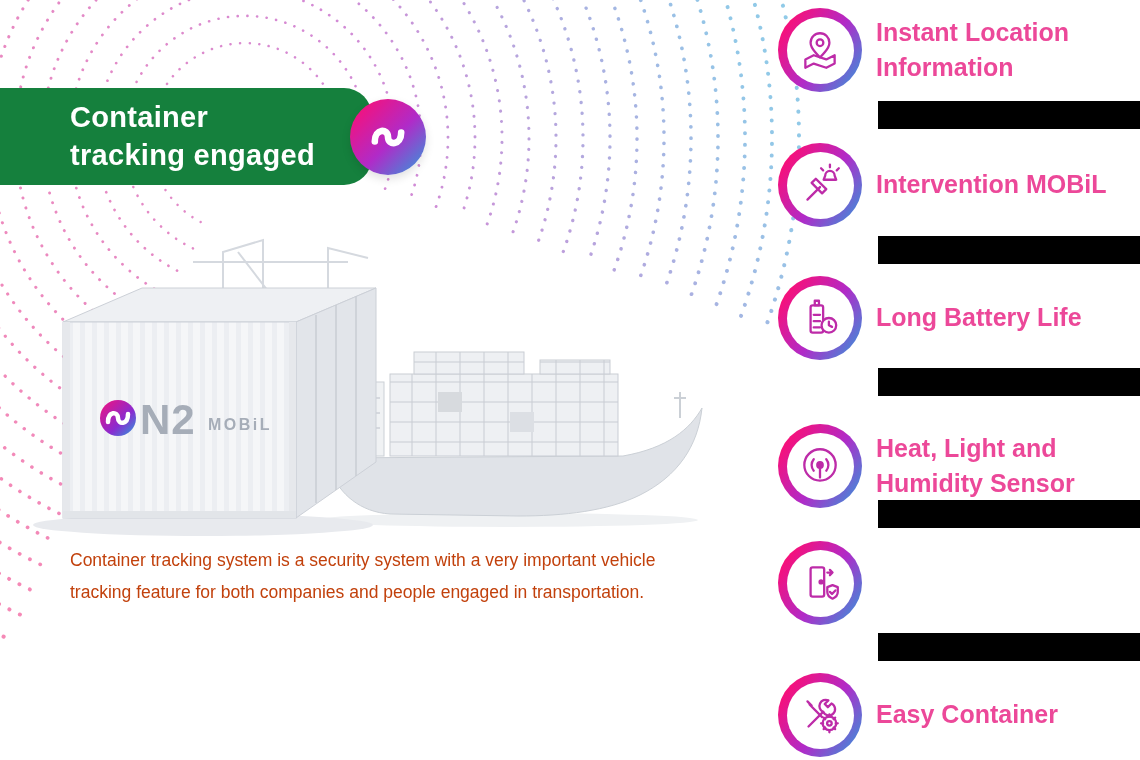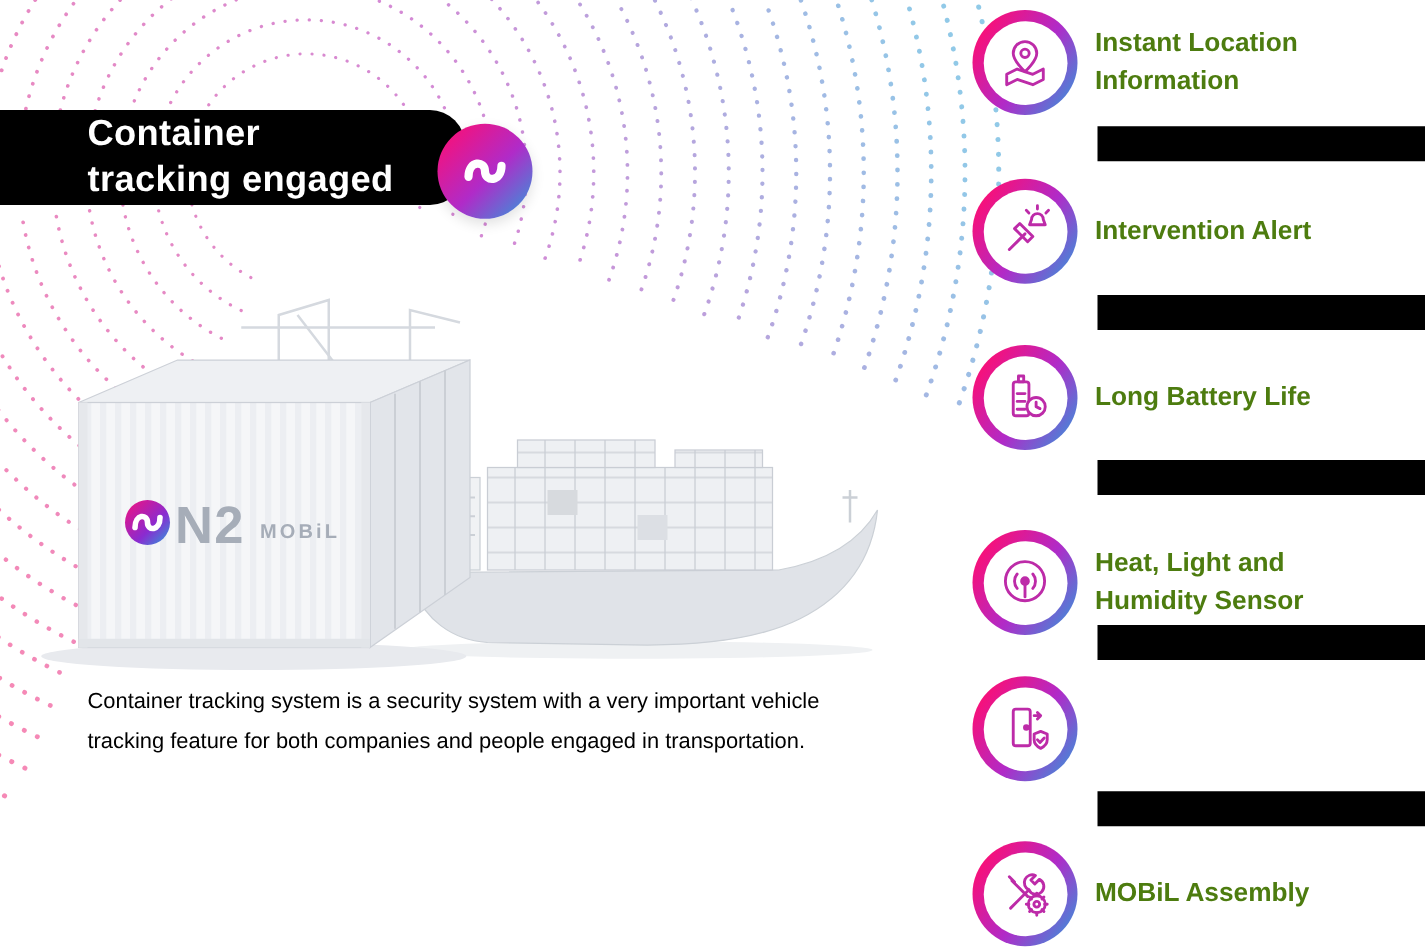--- a/index.html
+++ b/index.html
@@ -9,22 +9,22 @@
     width: 1140px; height: 760px;
     overflow: hidden;
     background: #fff;
     font-family: "Liberation Sans", sans-serif;
   }
   
   #arcs { position:absolute; left:0; top:0; z-index:0; opacity:.55; }
 
   
   .banner {
-    position:absolute; left:0; top:88px; width:372px; height:76px;
-    background:#000000;
+    position:absolute; left:0; top:88px; width:372px; height:97px;
+    background:#15803d;
     border-radius:0 28px 28px 0;
     z-index:2;
     display:flex; align-items:center;
     padding-left:70px;
   }
   .banner .line {
     color:#fff; font-size:29px; font-weight:700; line-height:1.28; letter-spacing:.3px;
   }
   .logo-badge {
     position:absolute; left:350px; top:99px; width:76px; height:76px;
@@ -34,40 +34,40 @@
     display:flex; align-items:center; justify-content:center;
     box-shadow:0 4px 10px rgba(0,0,0,.12);
   }
 
   
   .art { position:absolute; left:28px; top:222px; width:700px; height:320px; z-index:1; }
 
   
   .description {
     position:absolute; left:70px; top:545px; width:640px; z-index:1;
-    color:#000000; font-size:17.5px; line-height:1.8; font-weight:400;
+    color:#c2410c; font-size:17.5px; line-height:1.8; font-weight:400;
   }
 
   
   .feature {
     position:absolute; left:778px; height:84px; z-index:1;
     display:flex; align-items:center; gap:14px;
   }
   .ring {
     width:84px; height:84px; border-radius:50%;
     background:linear-gradient(125deg,#f5117c 15%,#b02bc8 55%,#2b9fdc 100%);
     display:flex; align-items:center; justify-content:center;
     flex:0 0 auto;
   }
   .ring-inner {
     width:67px; height:67px; border-radius:50%; background:#fff;
     display:flex; align-items:center; justify-content:center;
   }
   .feature-label {
-    width:232px; color:#4d7c0f; font-size:21px; font-weight:700; line-height:1.42;
+    width:232px; color:#ec4899; font-size:25px; font-weight:700; line-height:1.42;
   }
   .redact-bar {
     position:absolute; left:878px; width:262px; height:28px; background:#000; z-index:1;
   }
 </style>
 </head>
 <body>
 
 <div class="page">
 
@@ -210,21 +210,21 @@
     <div class="ring">
       <div class="ring-inner">
         <svg width="46" height="46" viewBox="0 0 44 44" fill="none" stroke="#bd2ba8" stroke-width="2.2" stroke-linecap="round" stroke-linejoin="round">
           <path d="M10 36 L22 24"></path>
           <path d="M18 16 L28 26 L24 30 L14 20 Z"></path>
           <path d="M27 13 a4.5 4.5 0 0 1 9 0 l1.5 4 h-12 Z"></path>
           <path d="M31.5 5 L31.5 2.5 M38 8 L40 6 M25 8 L23 6"></path>
         </svg>
       </div>
     </div>
-    <div class="feature-label">Intervention Alert</div>
+    <div class="feature-label">Intervention MOBiL</div>
   </div>
   <div class="redact-bar" style="top:236px"></div>
 
   <div class="feature" style="top:276px">
     <div class="ring">
       <div class="ring-inner">
         <svg width="46" height="46" viewBox="0 0 44 44" fill="none" stroke="#bd2ba8" stroke-width="2.2" stroke-linecap="round" stroke-linejoin="round">
           <rect x="13" y="10" width="12" height="26" rx="2"></rect>
           <rect x="17" y="5.5" width="4" height="4.5"></rect>
           <path d="M16 31 L22 31 M16 25 L22 25 M16 19 L22 19"></path>
@@ -273,16 +273,16 @@
         <svg width="46" height="46" viewBox="0 0 44 44" fill="none" stroke="#bd2ba8" stroke-width="2.2" stroke-linecap="round" stroke-linejoin="round">
           <path d="M11 33 L25 19"></path>
           <path d="M25 19 a6 6 0 1 0 8 -8 l-3.5 3.5 -3 -3 3.5 -3.5 a6 6 0 0 0 -5 11"></path>
           <path d="M12 12 L24 24 M10 9 L14 13"></path>
           <circle cx="31" cy="30" r="6.5" fill="#fff"></circle>
           <circle cx="31" cy="30" r="2.2"></circle>
           <path d="M31 21.5 L31 23.5 M31 36.5 L31 38.5 M23 30 L25 30 M37 30 L39 30 M25.5 24.5 L27 26 M36.5 35.5 L35 34 M25.5 35.5 L27 34 M36.5 24.5 L35 26"></path>
         </svg>
       </div>
     </div>
-    <div class="feature-label">MOBiL Assembly</div>
+    <div class="feature-label">Easy Container</div>
   </div>
 
 </div>
 
 </body></html>

